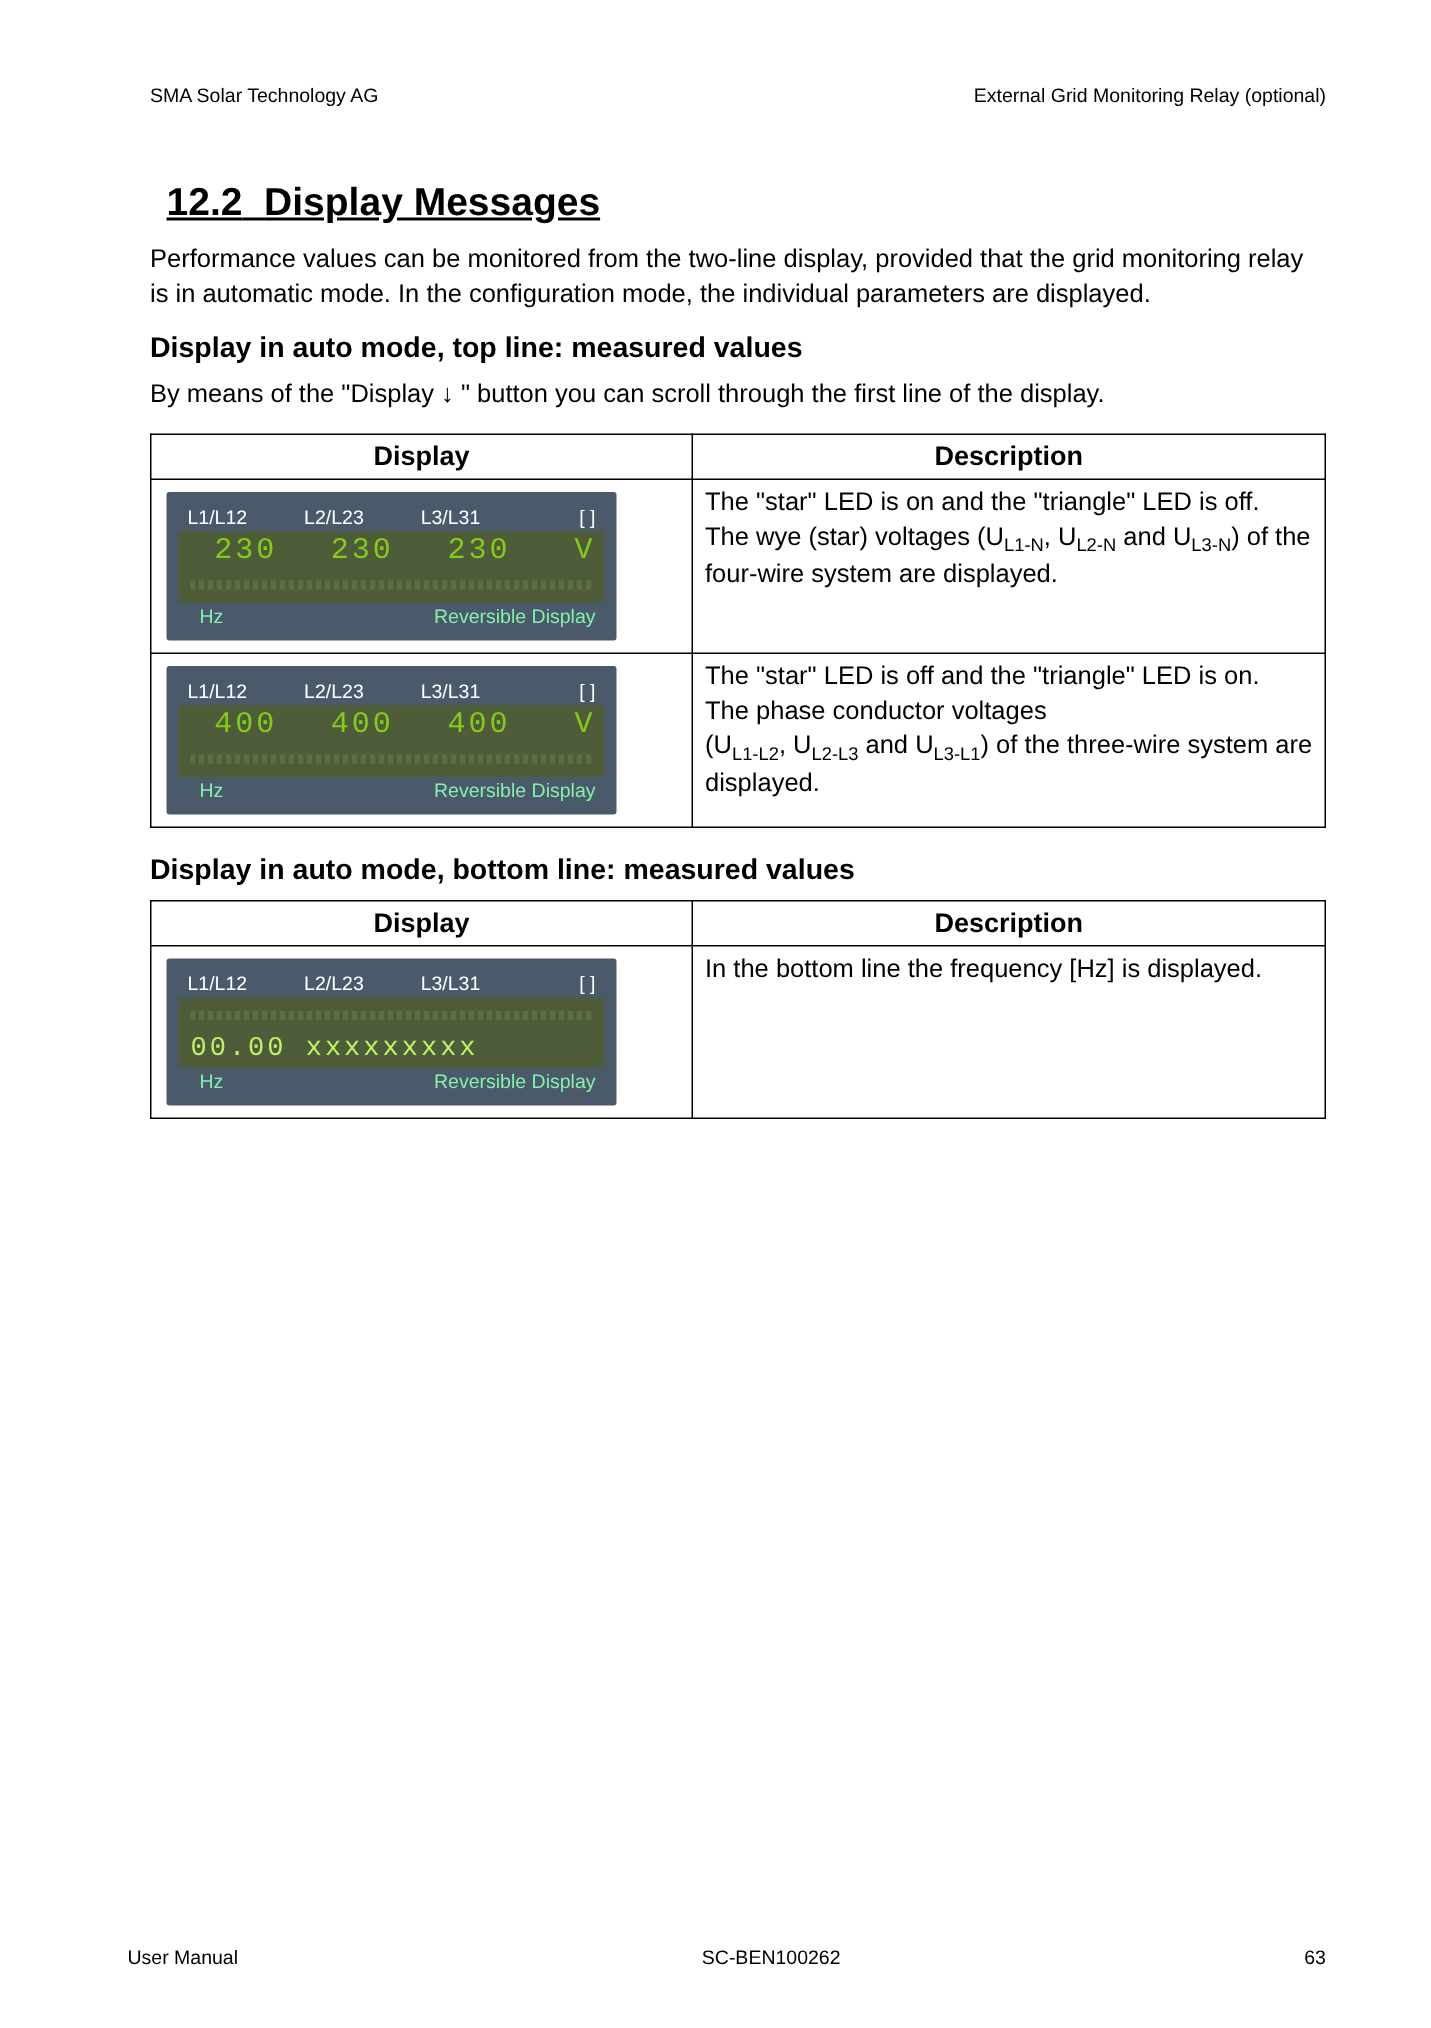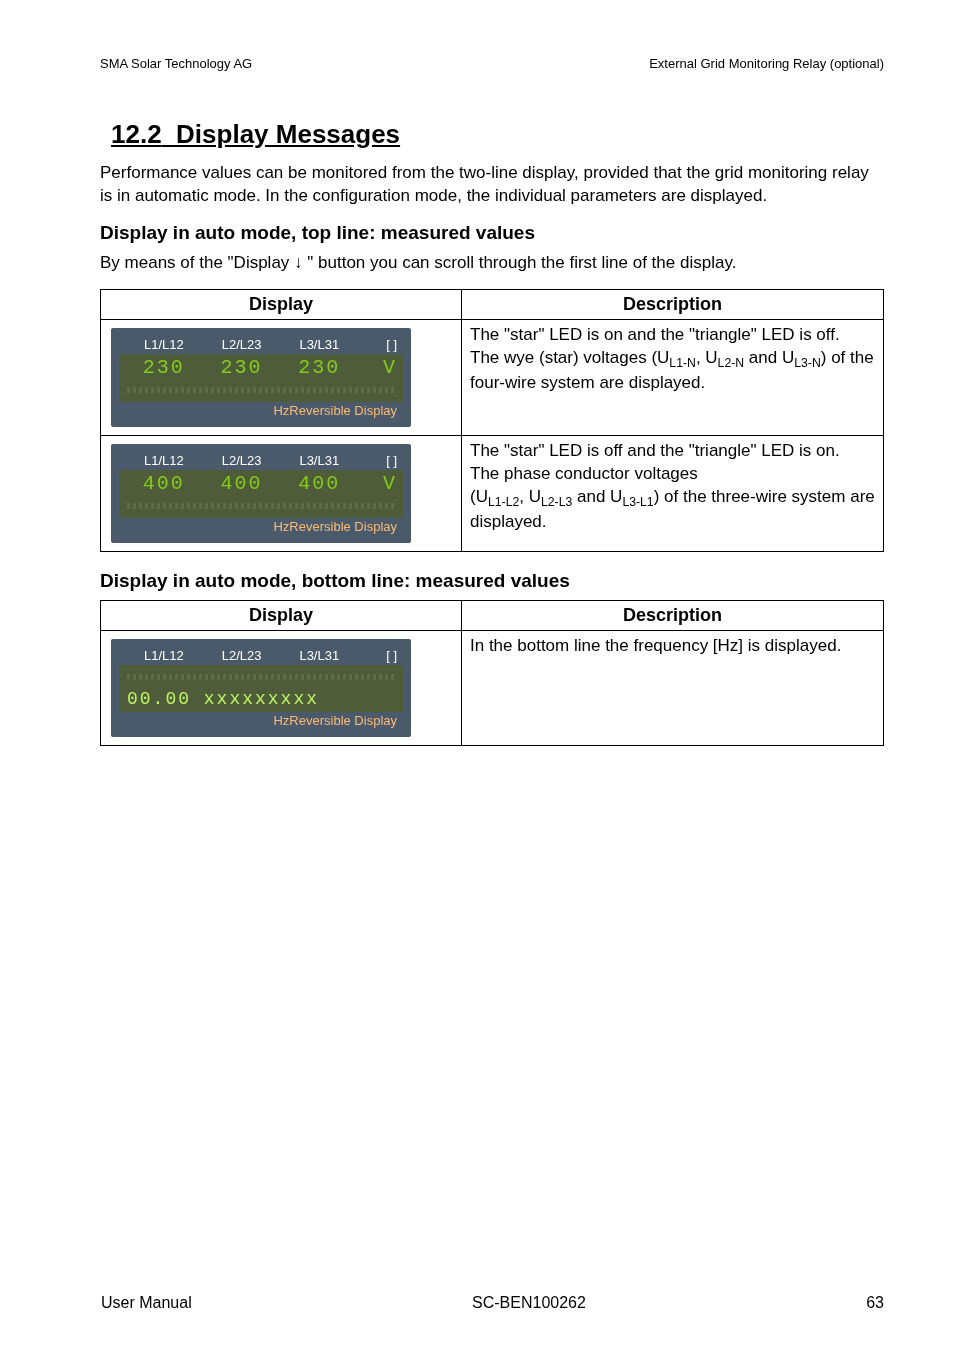--- a/index.html
+++ b/index.html
@@ -74,21 +74,20 @@
   }
   .panel-labels {
     display: flex;
     color: #fff;
     font-size: 13px;
     padding: 1px 6px 2px 6px;
     gap: 0;
   }
   .panel-labels span {
     flex: 1;
-    text-align: center;
   }
   .panel-labels span:last-child {
     flex: 0.5;
     text-align: right;
   }
   .lcd {
     background: #4e5c3a;
     padding: 2px 6px 2px 6px;
   }
   .lcd-row {
@@ -123,34 +122,34 @@
   }
   .lcd .bottom-text {
     font-family: "Courier New",monospace;
     font-size: 18px;
     letter-spacing: 2px;
     color: #bef264;
     padding: 2px 2px 1px 2px;
   }
   .panel-bottom {
     display: flex;
-    justify-content: flex-end;
-    color: #fdba74;
+    justify-content: space-between;
+    color: #86efac;
     font-size: 13px;
     padding: 1px 6px 1px 14px;
   }
   sub { font-size: 0.72em; }
   .footer-row {
     position: absolute;
     bottom: 40px;
-    left: 101px;
+    left: 85px;
     right: 70px;
     display: flex;
     justify-content: space-between;
-    font-size: 16px;
+    font-size: 13px;
     align-items: center;
   }
 </style>
 </head>
 <body>
 
 <div class="page">
 
   <div class="header-row">
     <span>SMA Solar Technology AG</span>

